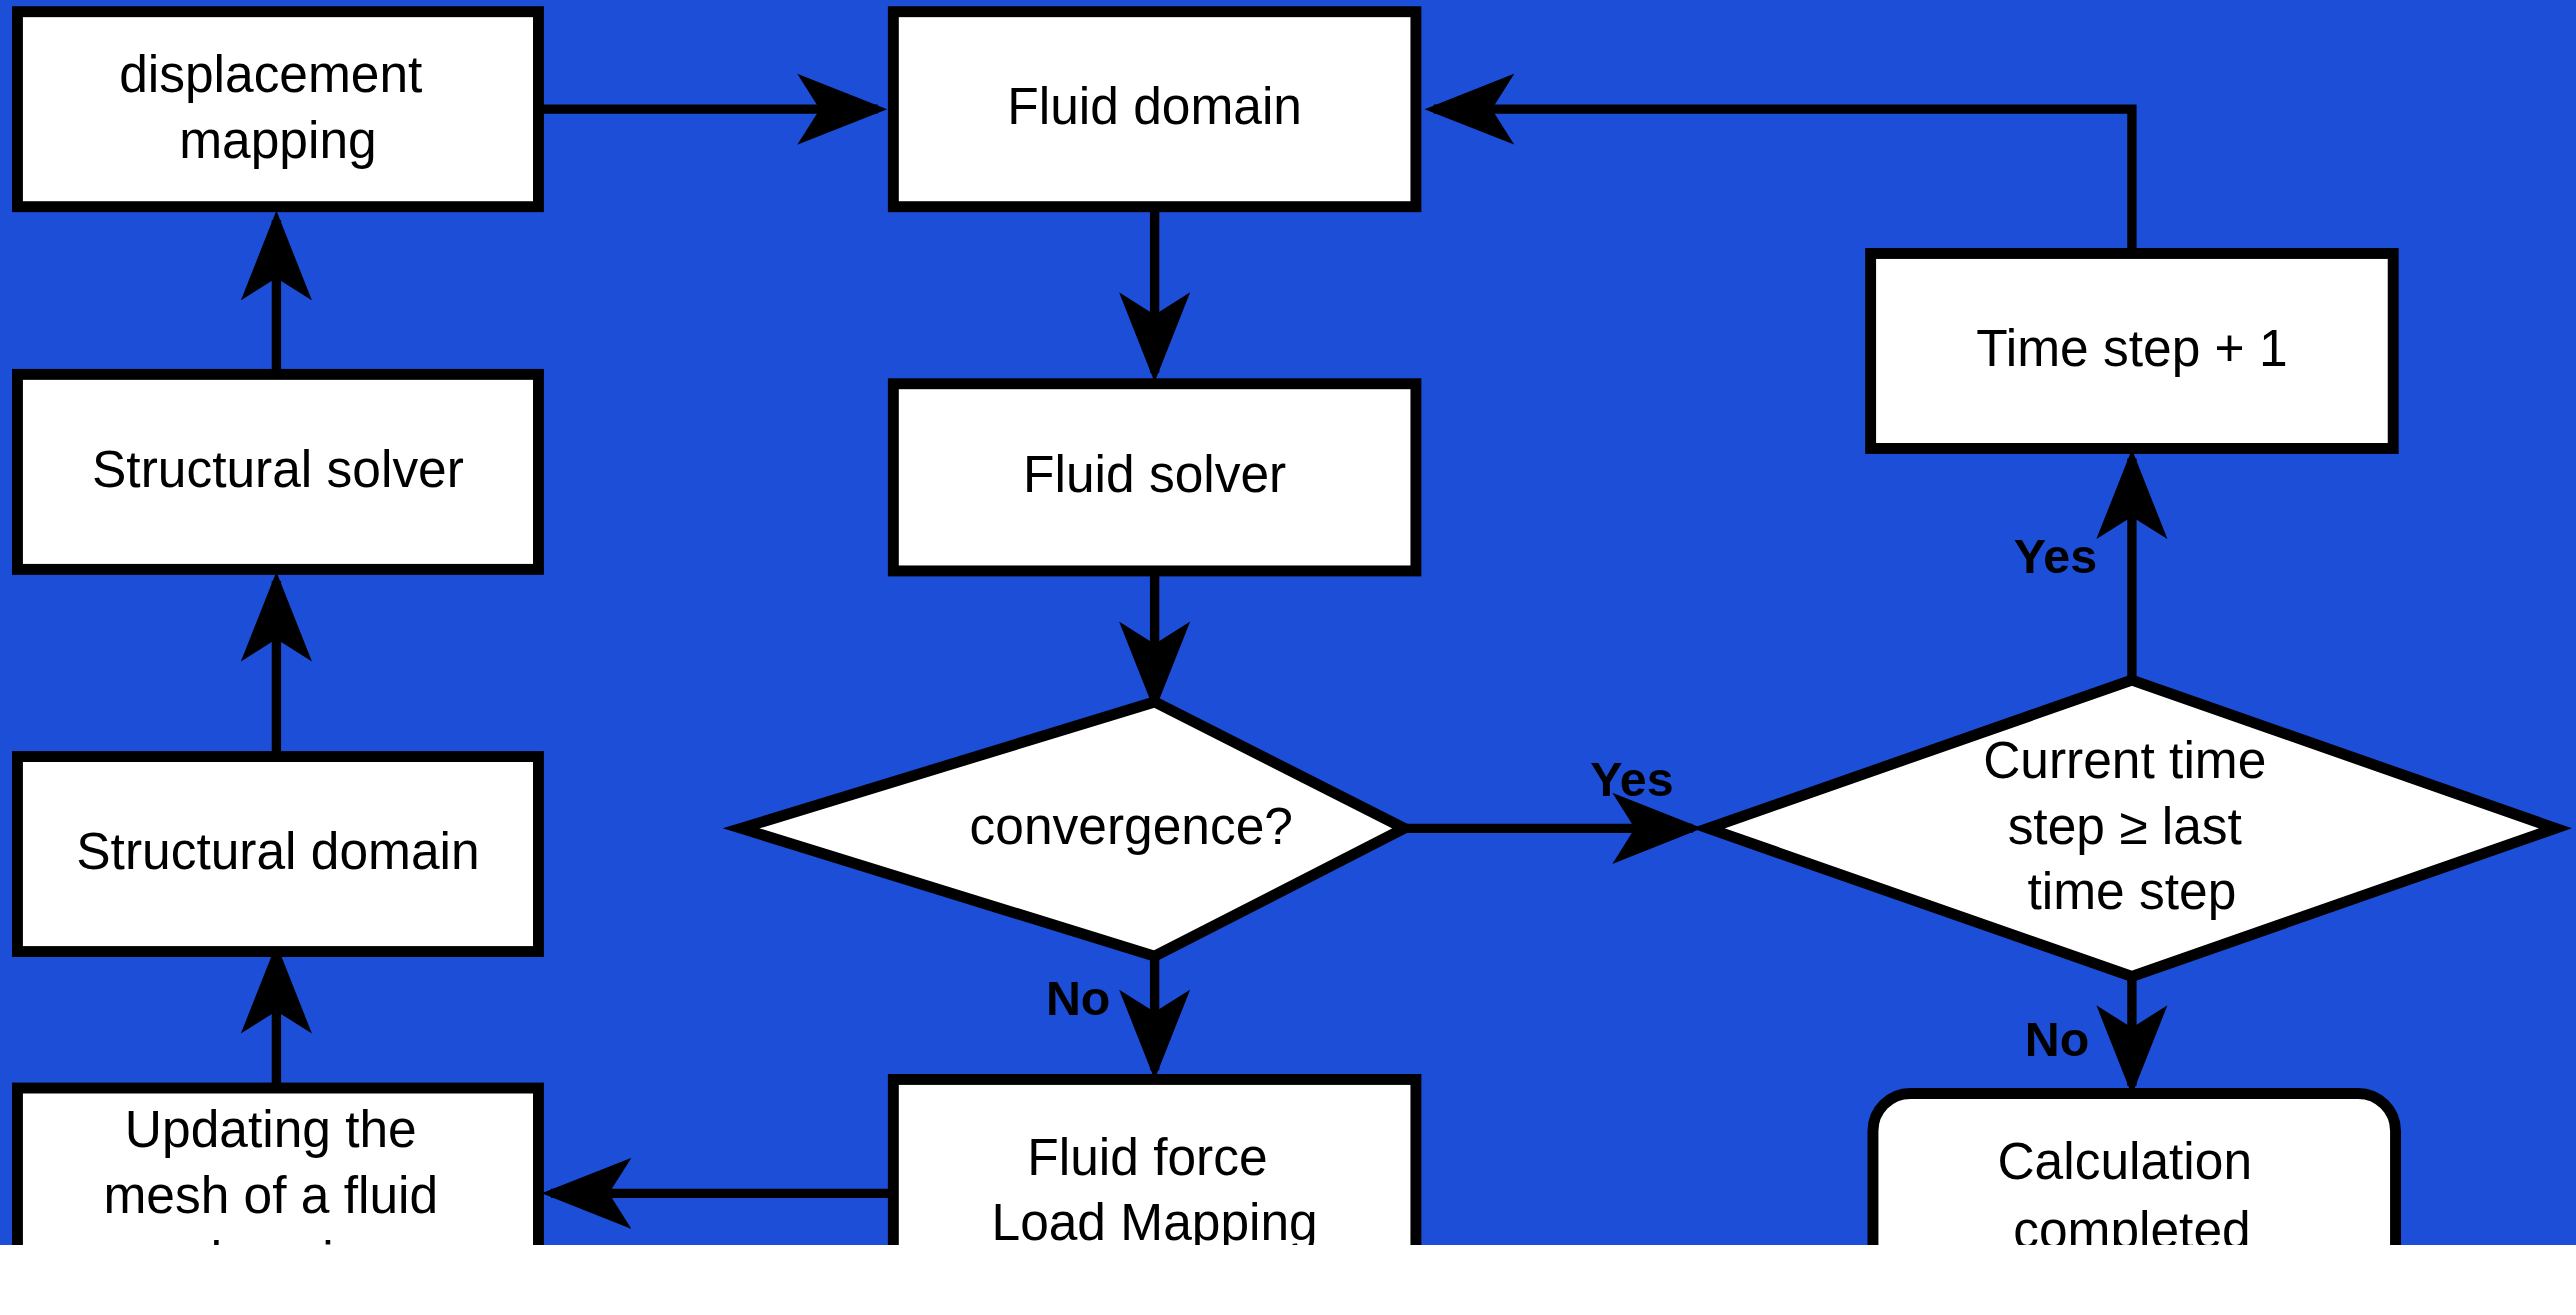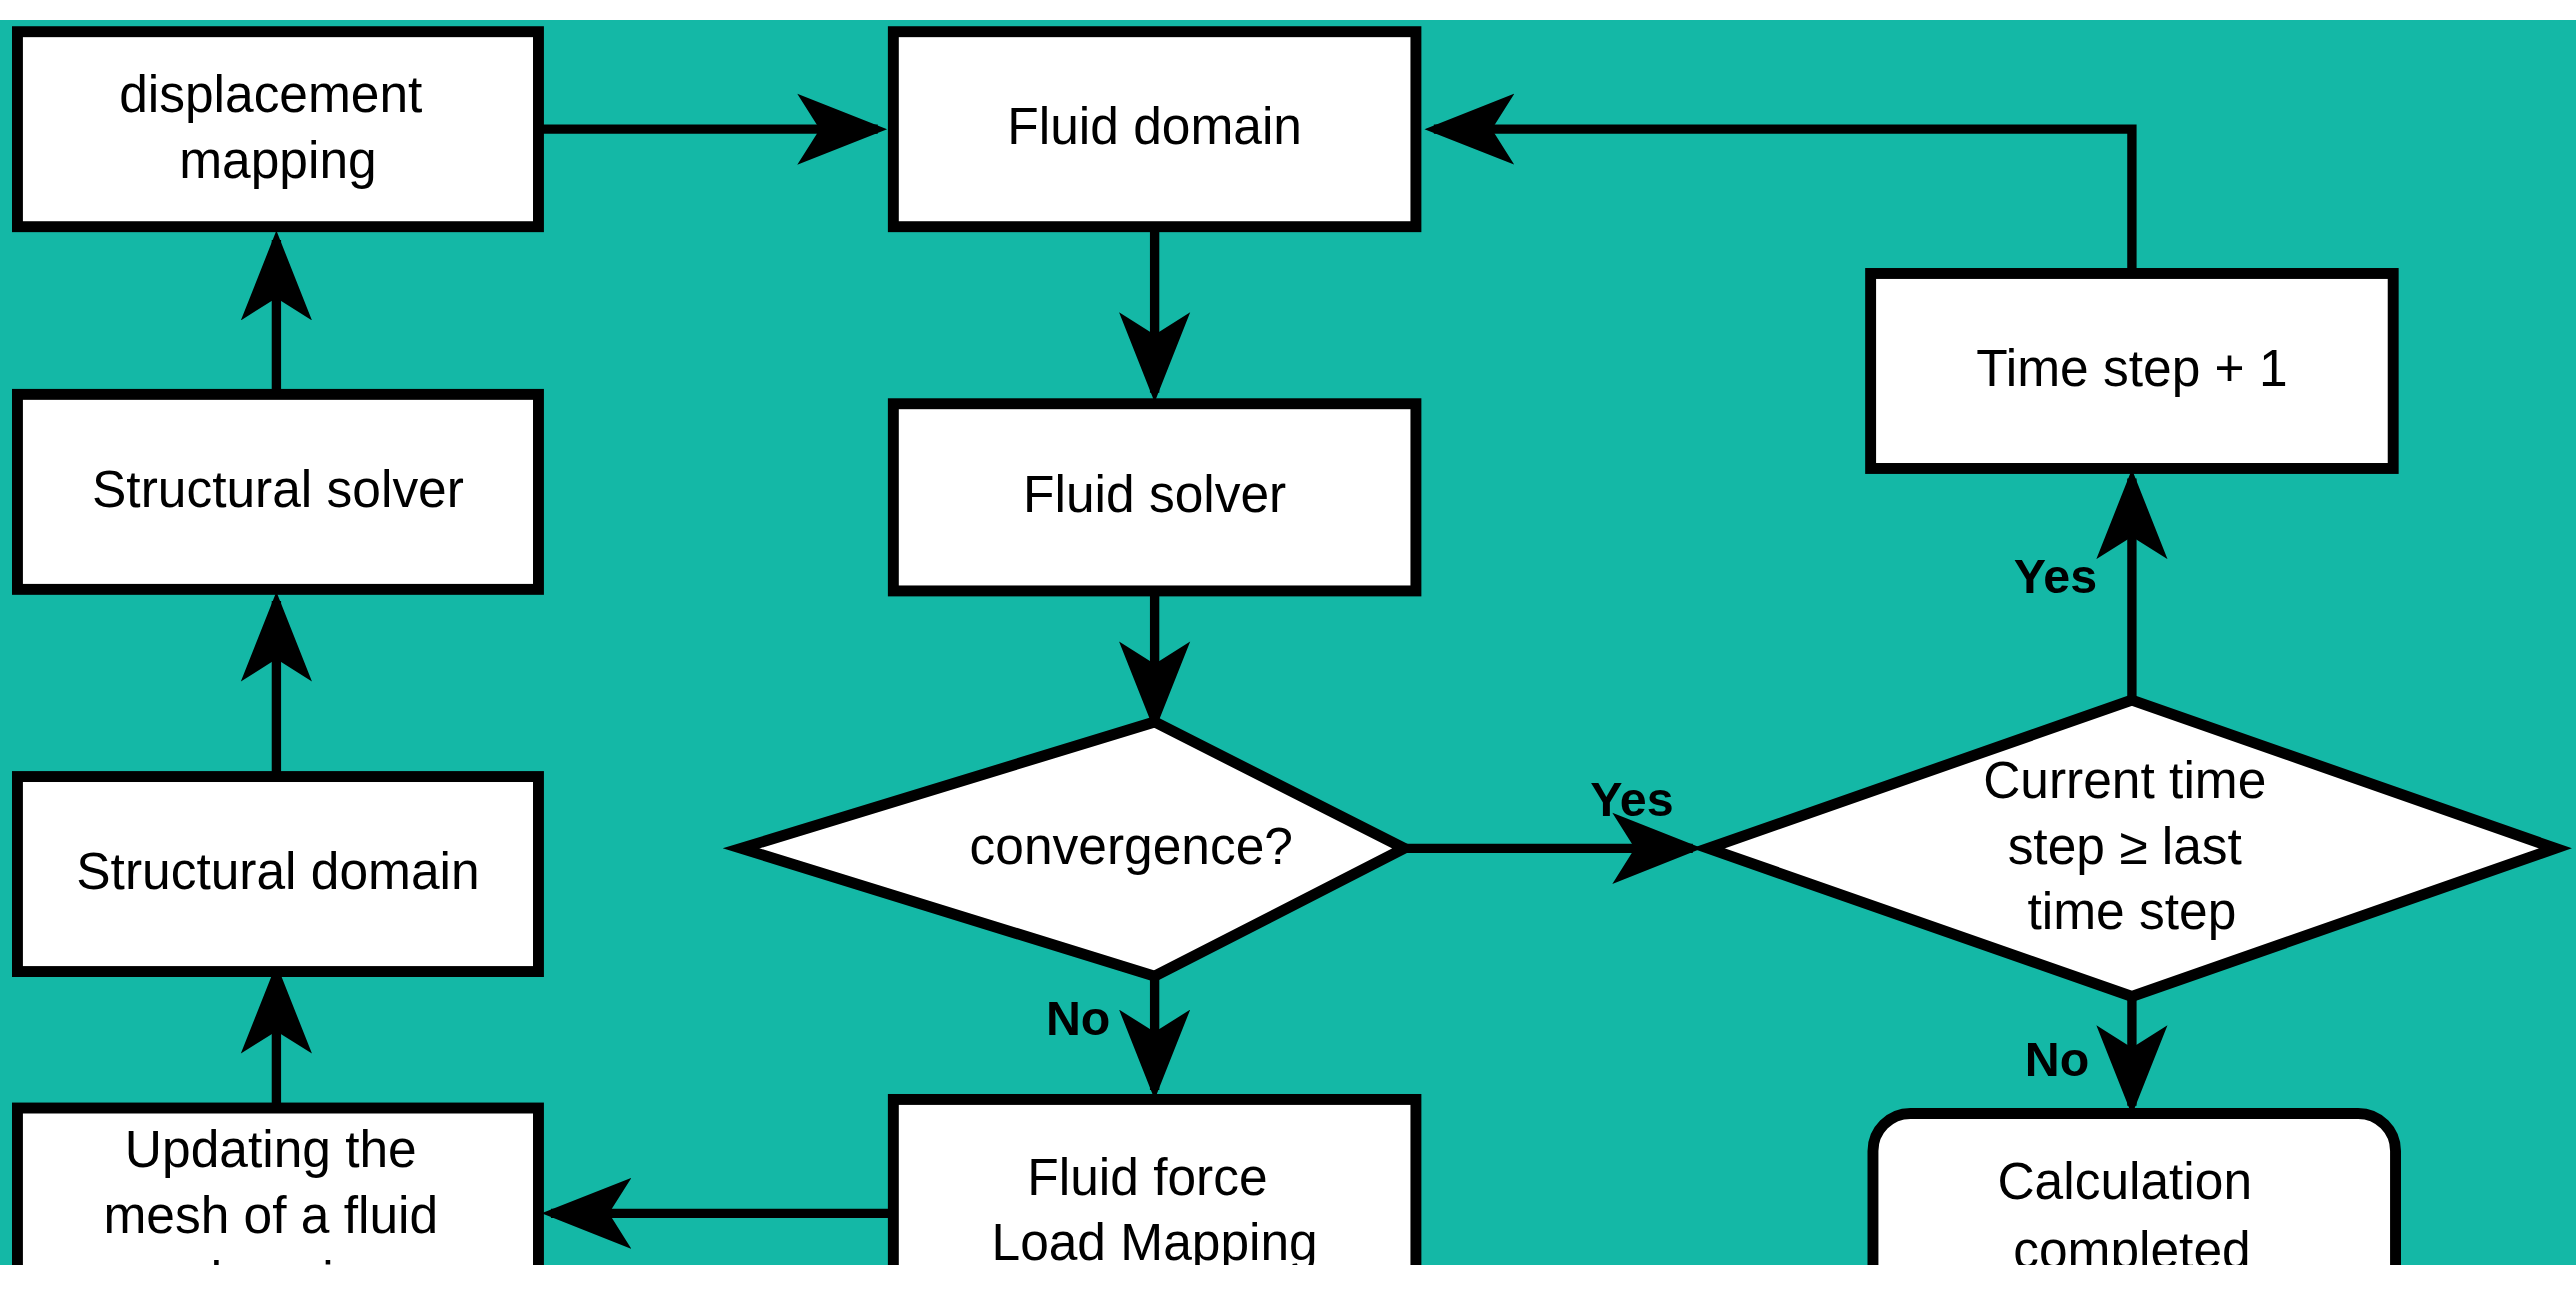--- a/index.html
+++ b/index.html
@@ -1,17 +1,17 @@
 <!DOCTYPE html>
 <html style="font-size:12.5px"><head>
 <meta charset="utf-8">
 <style>
   html,body{margin:0;padding:0;background:#ffffff;}
   body{width:2576px;height:1315px;font-family:"Liberation Sans",sans-serif;}
-  #flow-root{position:relative;width:2576px;height:1245px;background:#14b8a6;overflow:hidden;margin-top:20px;}
+  #flow-root{position:relative;width:2576px;height:1245px;background:#1d4ed8;overflow:hidden;}
   svg#flow-svg{position:absolute;left:0;top:0;width:2576px;height:1315px;display:block;}
   .node-shape{fill:#ffffff;stroke:#000000;stroke-width:14;}
   .conn{stroke:#000000;stroke-width:12;fill:none;}
   .node-label{font-family:"Liberation Sans",sans-serif;font-size:66px;fill:#000000;text-anchor:middle;dominant-baseline:middle;}
   .edge-label{font-family:"Liberation Sans",sans-serif;font-size:62px;font-weight:bold;fill:#000000;text-anchor:middle;dominant-baseline:middle;}
 </style>
 </head>
 <body>
 
 <div id="flow-root">

